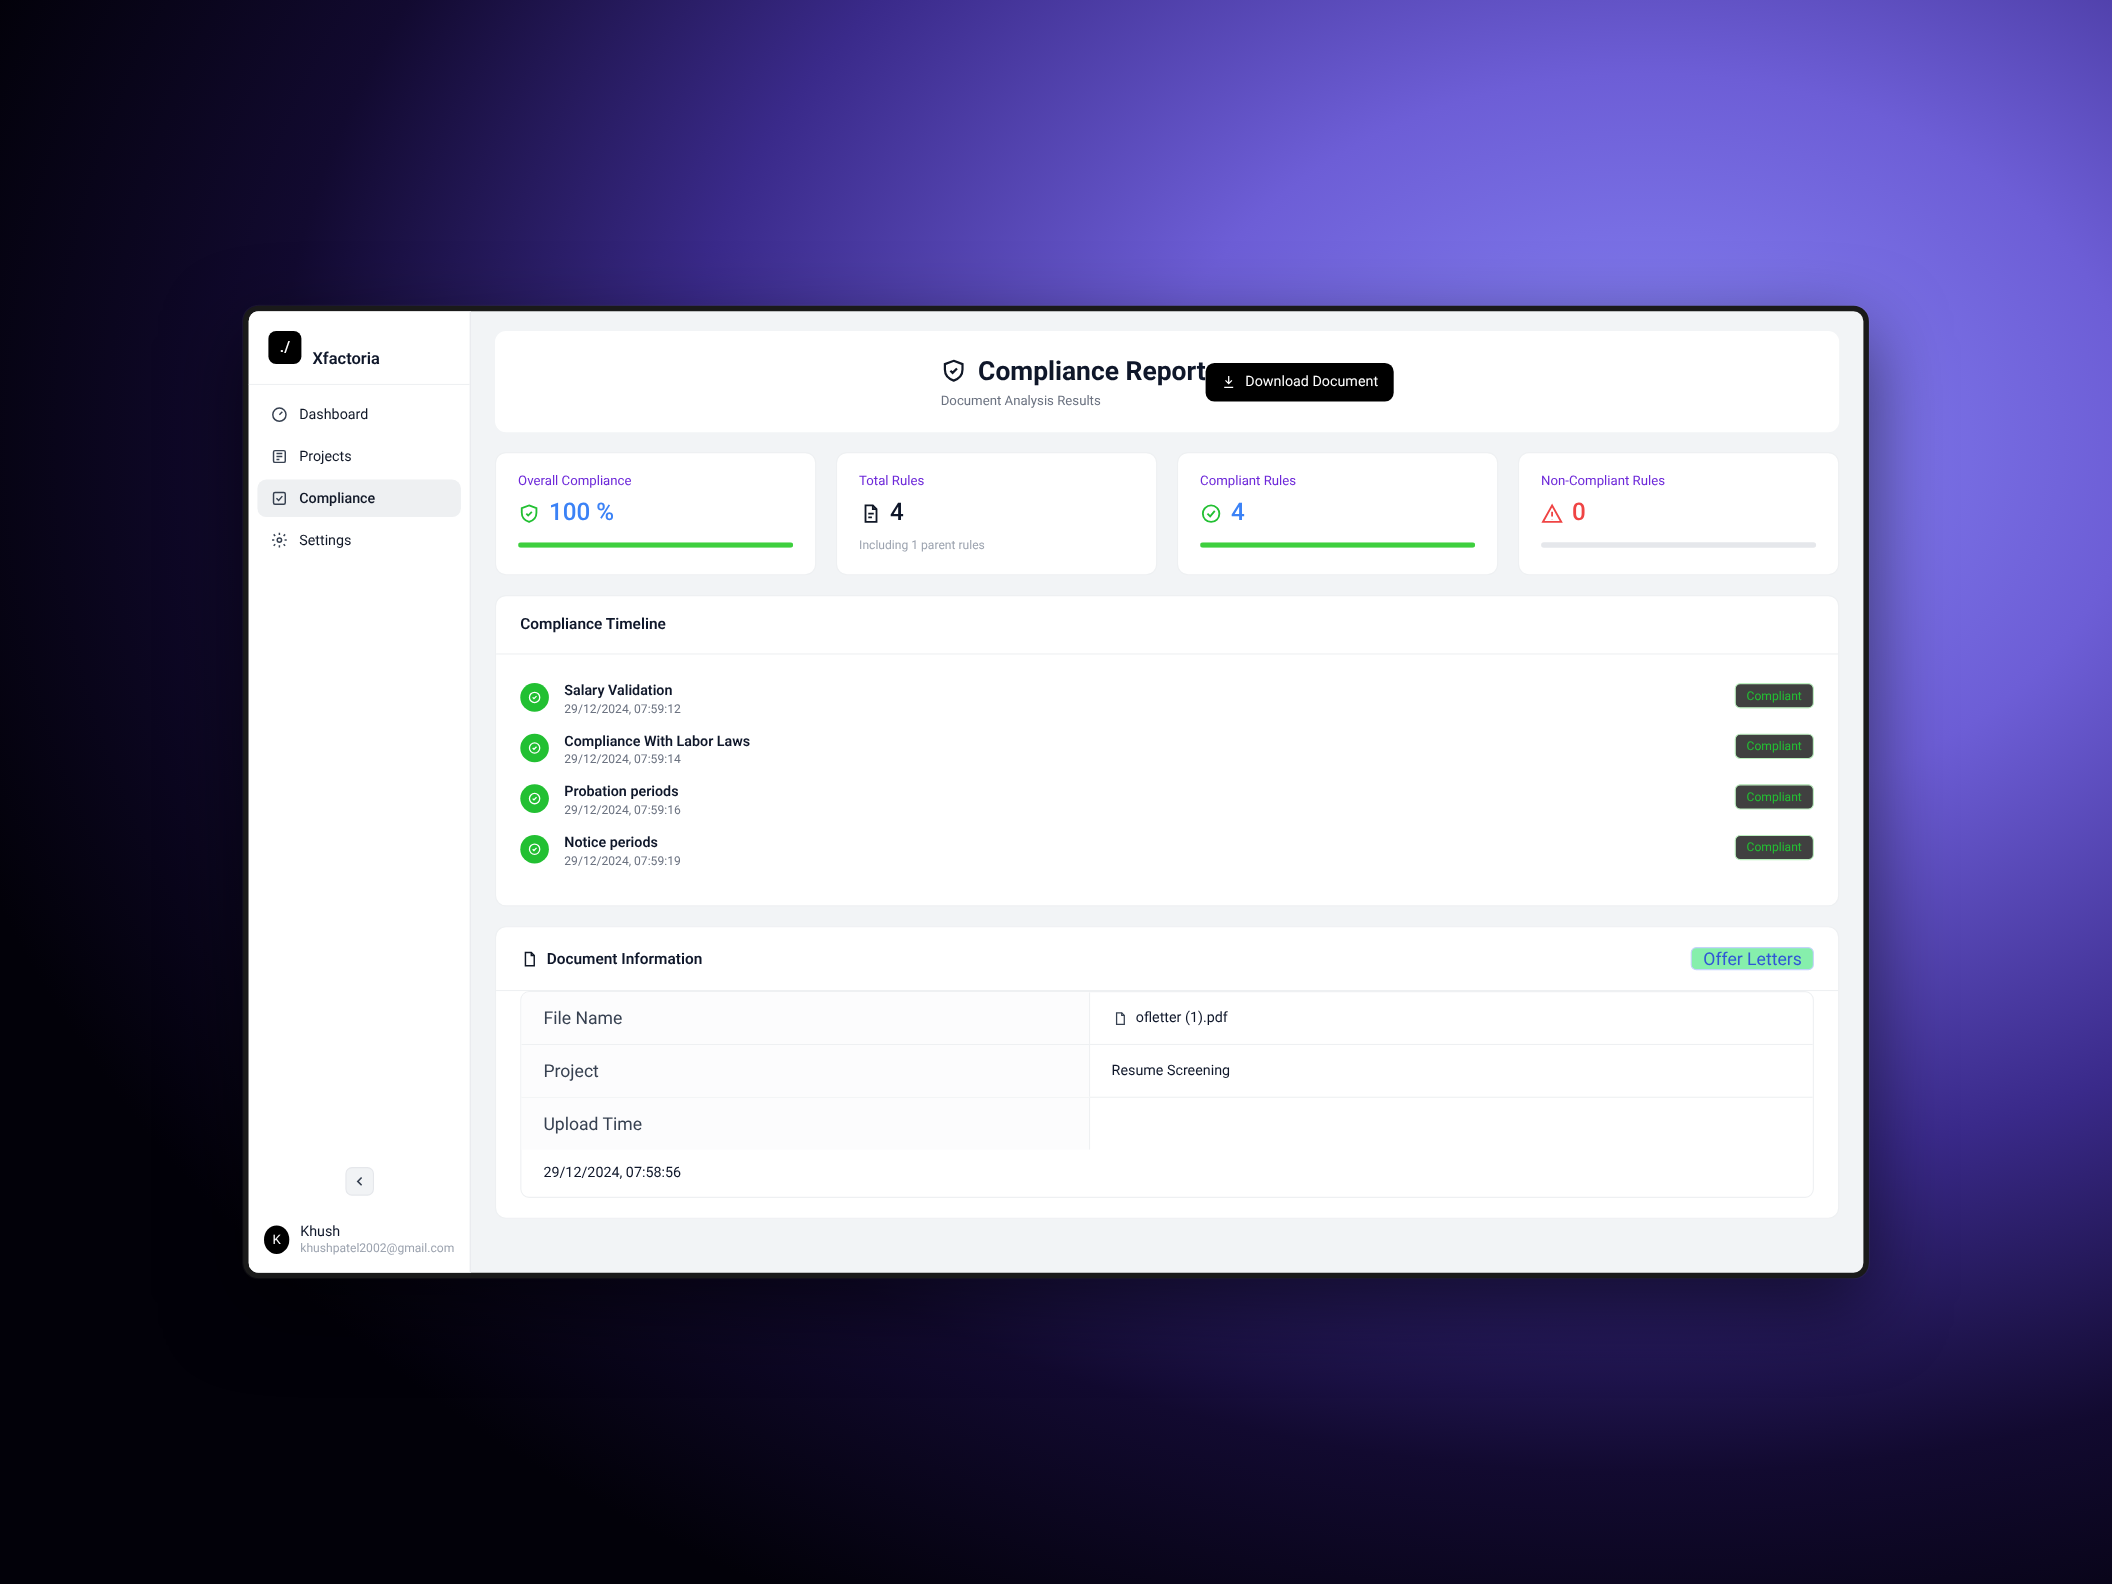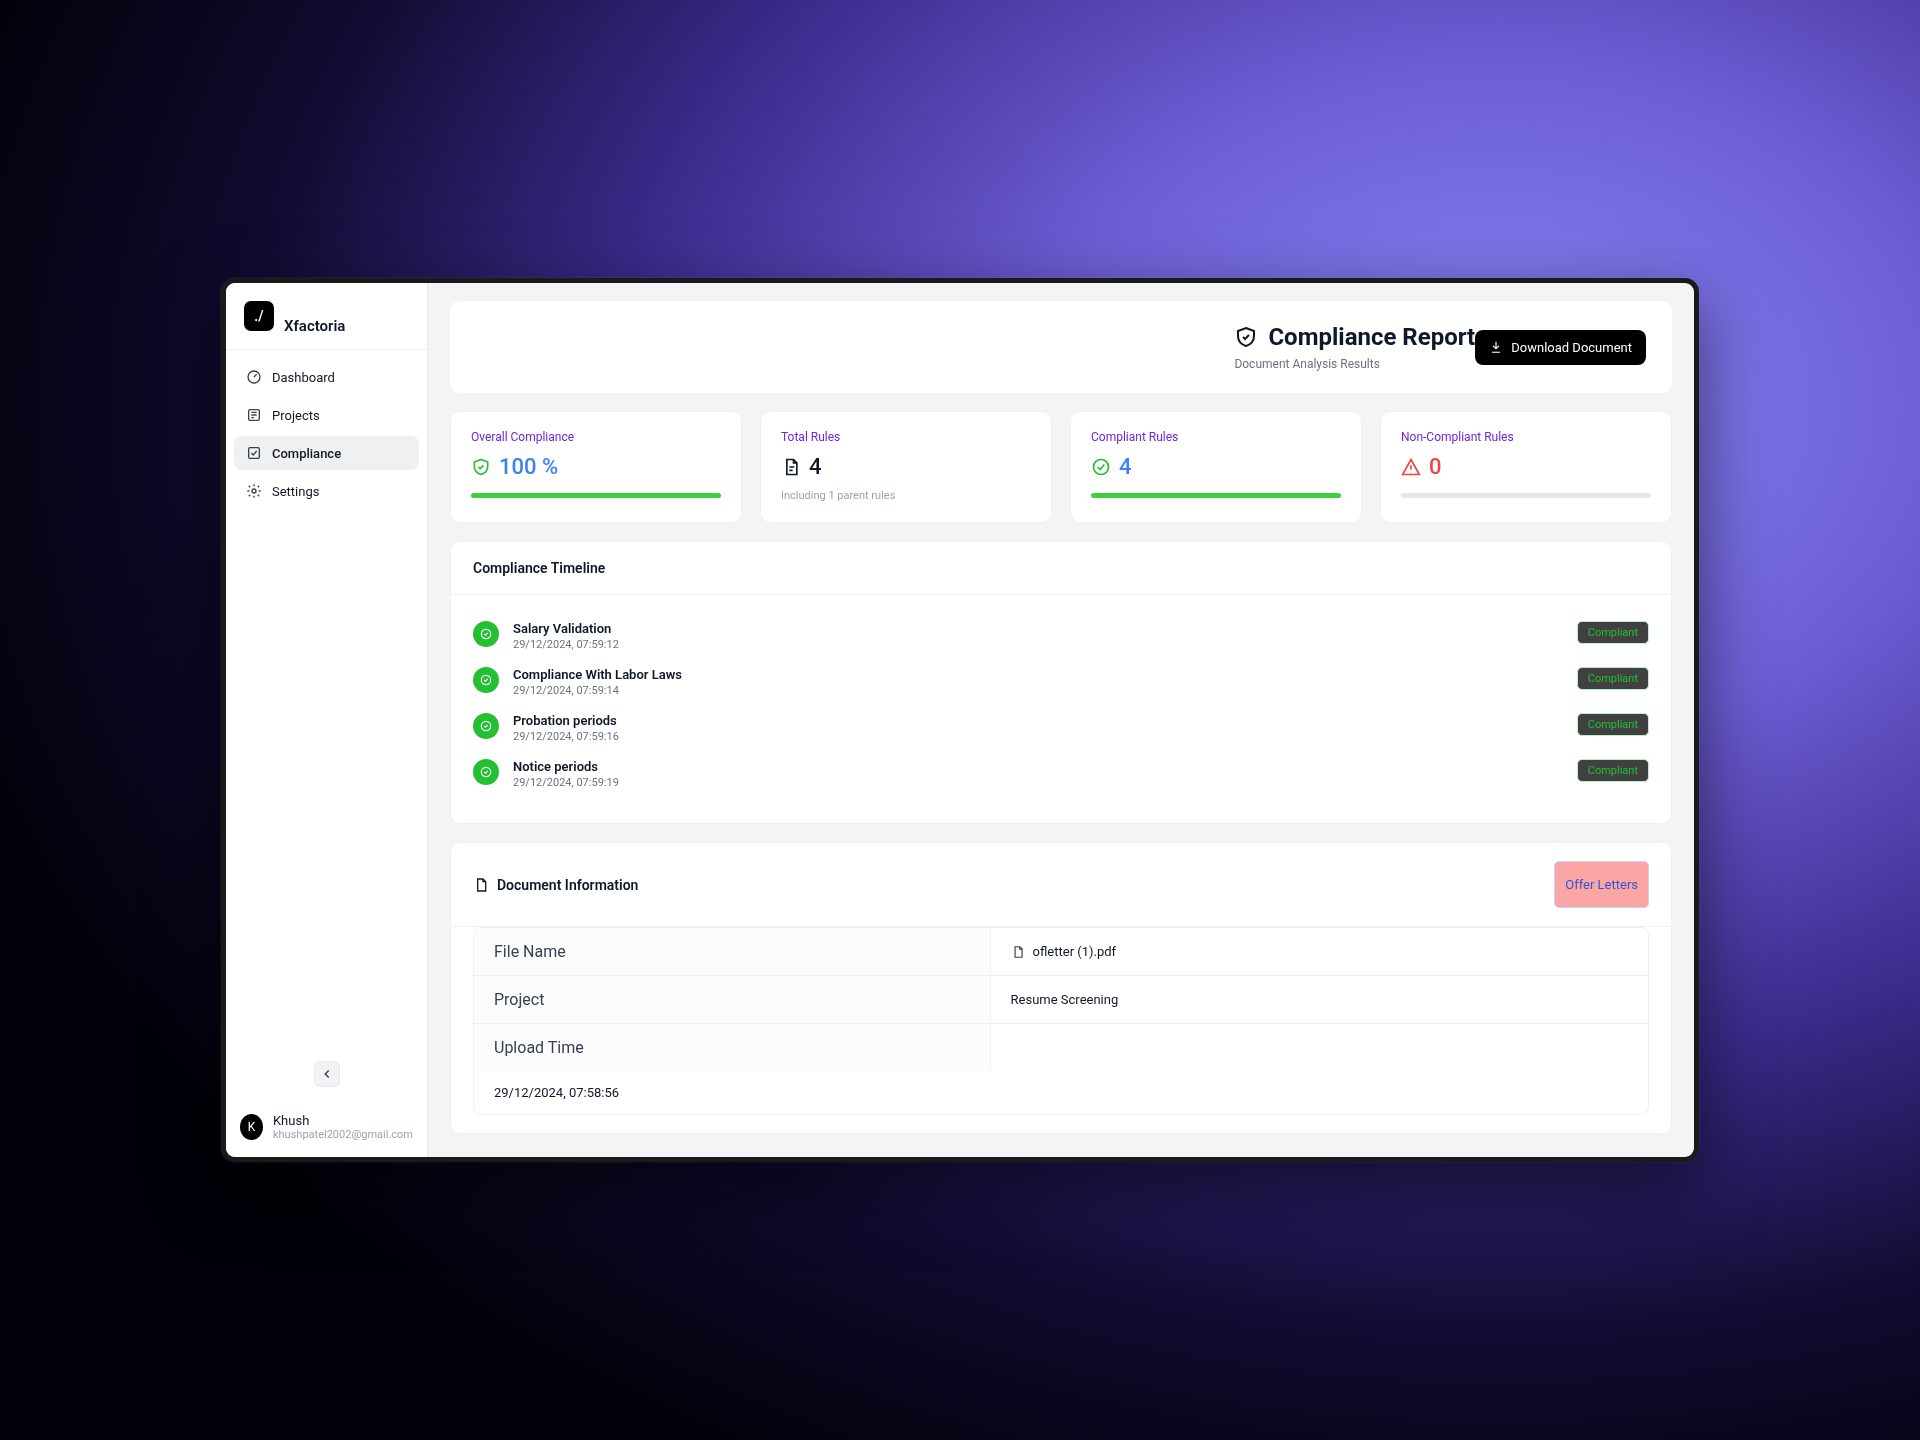--- a/index.html
+++ b/index.html
@@ -83,21 +83,21 @@
     font-size:12px;
   }
   .user-name { font-size:13px; }
   .user-email { font-size:11px; color:#9ca3af; }
 
   
   .main { flex:1; overflow:auto; padding: 18px 22px 22px 22px; }
   .report-card {
     background:#fff; border-radius:10px;
     padding: 22px 26px;
-    display:flex; align-items:center; justify-content:flex-end;
+    display:flex; align-items:center; justify-content:center;
     margin-bottom:18px;
   }
   .report-title-row { display:flex; align-items:center; gap:10px; }
   .report-title { font-size:24px; font-weight:700; }
   .report-sub { font-size:12px; color:#6b7280; margin-top:6px; }
   .download-btn {
     background:#000; color:#fff;
     border-radius:8px;
     padding:10px 14px;
     font-size:13px;
@@ -149,26 +149,26 @@
   .timeline-time { font-size:11px; color:#6b7280; margin-top:2px; }
   .badge {
     font-size:11px;
     padding:4px 10px;
     border-radius:5px;
     border:1px solid #bdf0c0;
     color:#22c032;
     background:#404040;
   }
   .badge-blue {
-    font-size:13px;
-    padding:15px 10px;
+    font-size:16px;
+    padding:0 10px;
     border-radius:5px;
     border:1px solid #c4d3fb;
     color:#3056d6;
-    background:#fca5a5;
+    background:#86efac;
   }
 
   .docinfo-table { width:100%; padding: 0 22px 18px 22px; }
   .docinfo-inner {
     border:1px solid #eef0f2; border-radius:8px; overflow:hidden;
   }
   .docinfo-row {
     display:flex;
     border-bottom:1px solid #eef0f2;
   }

